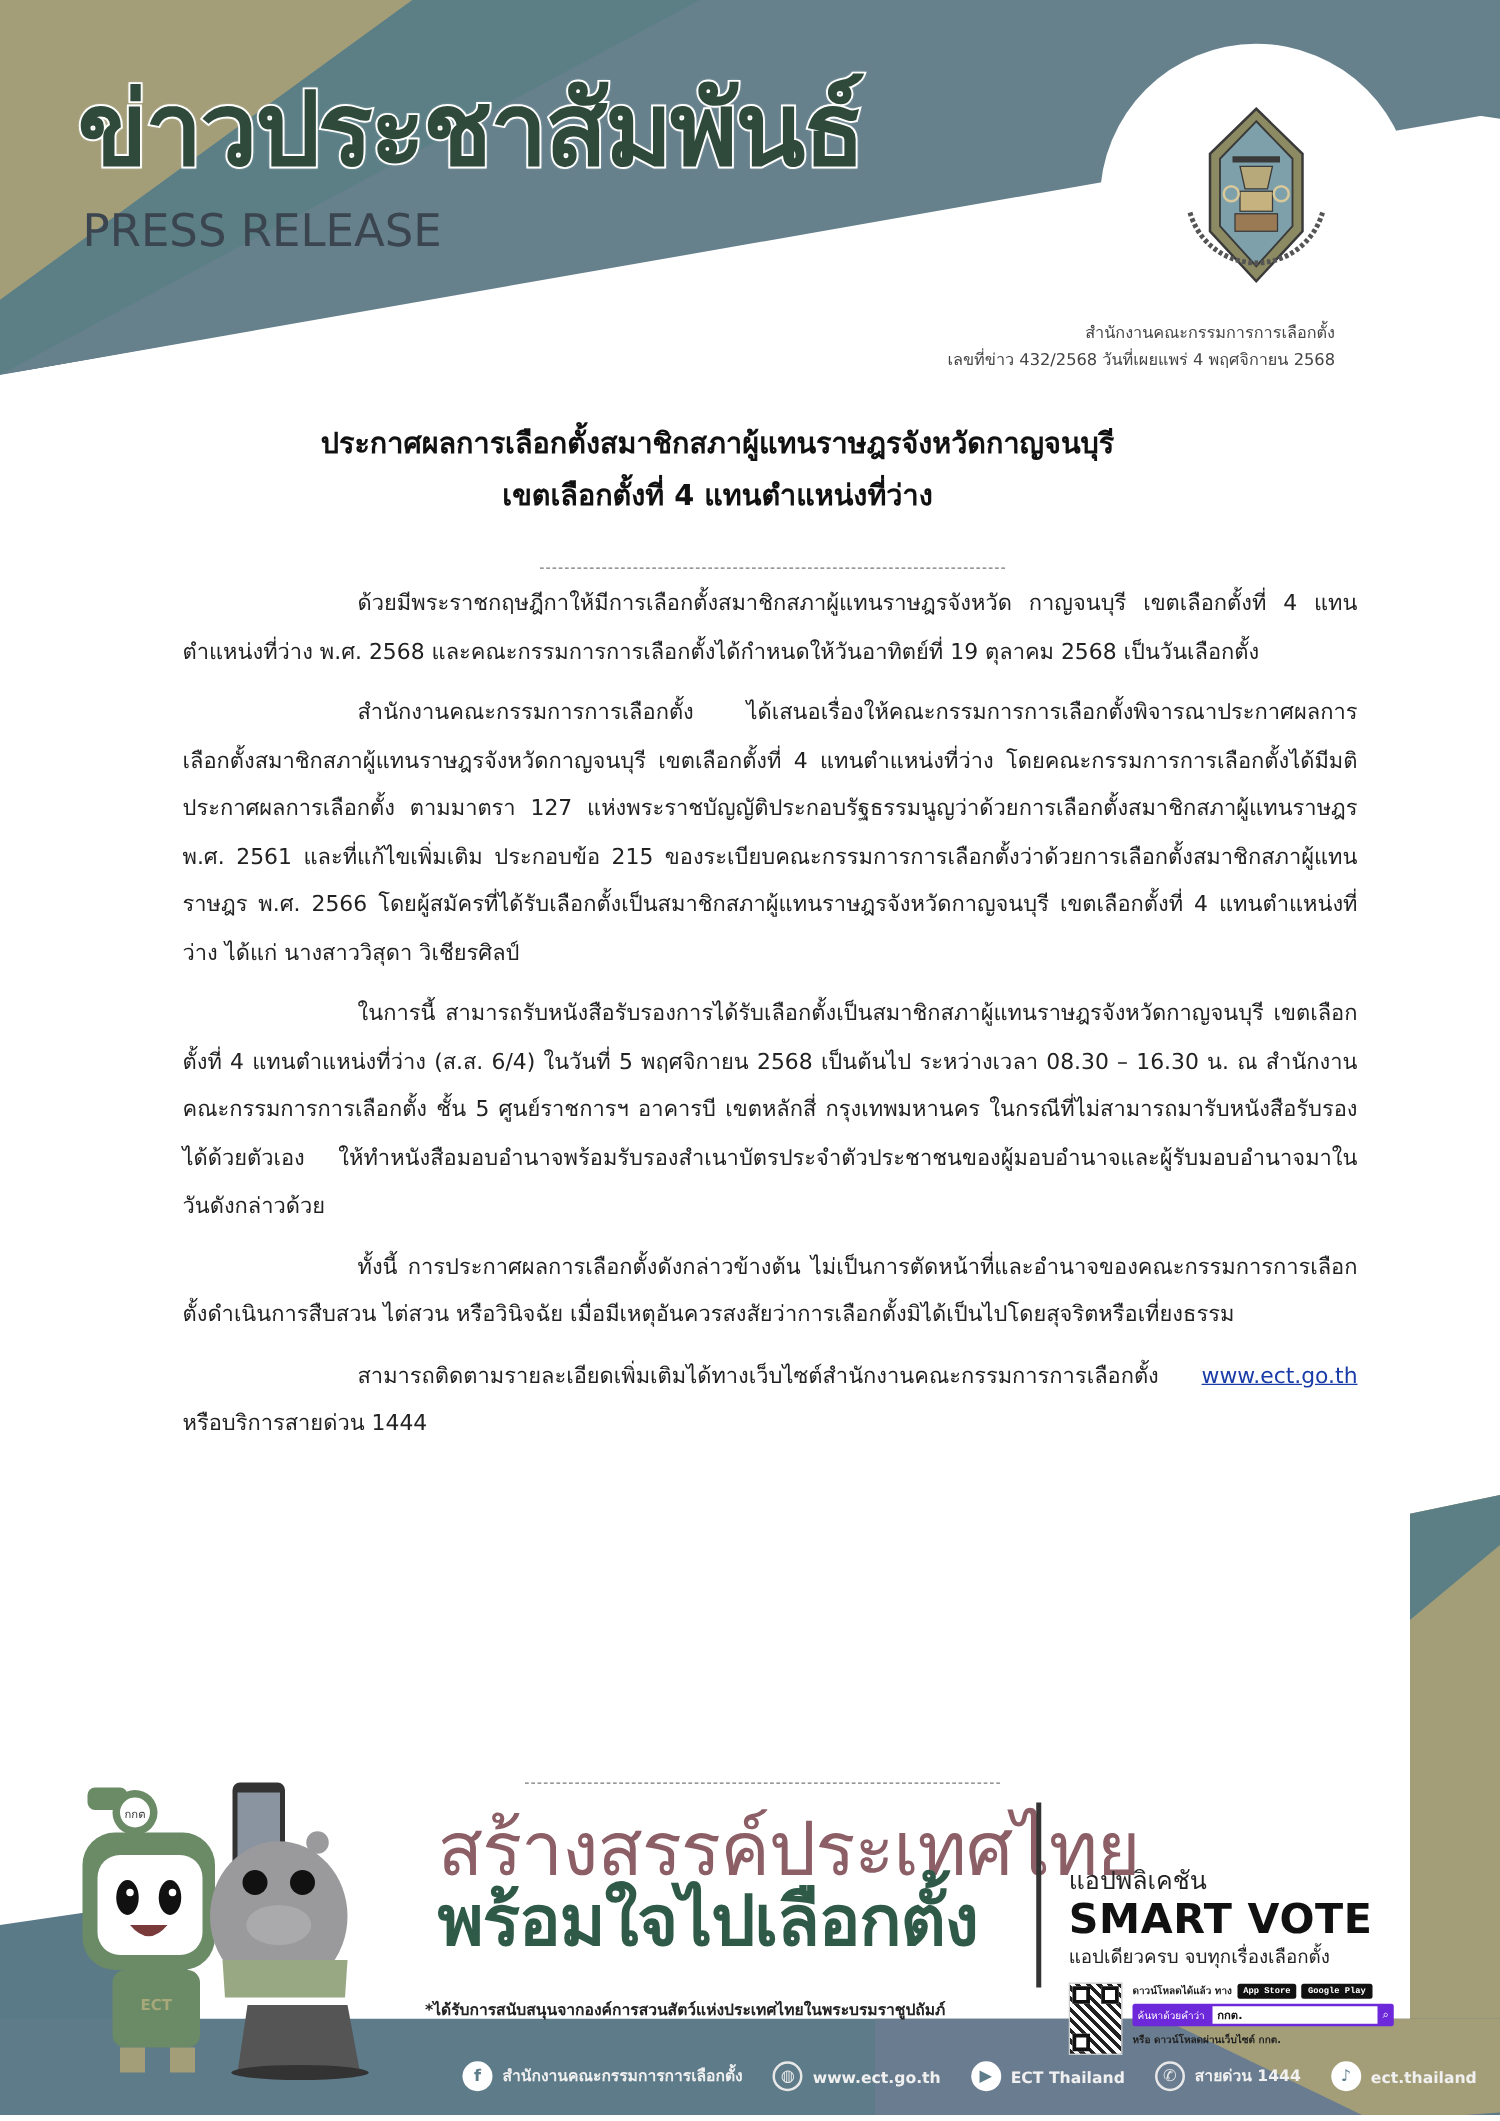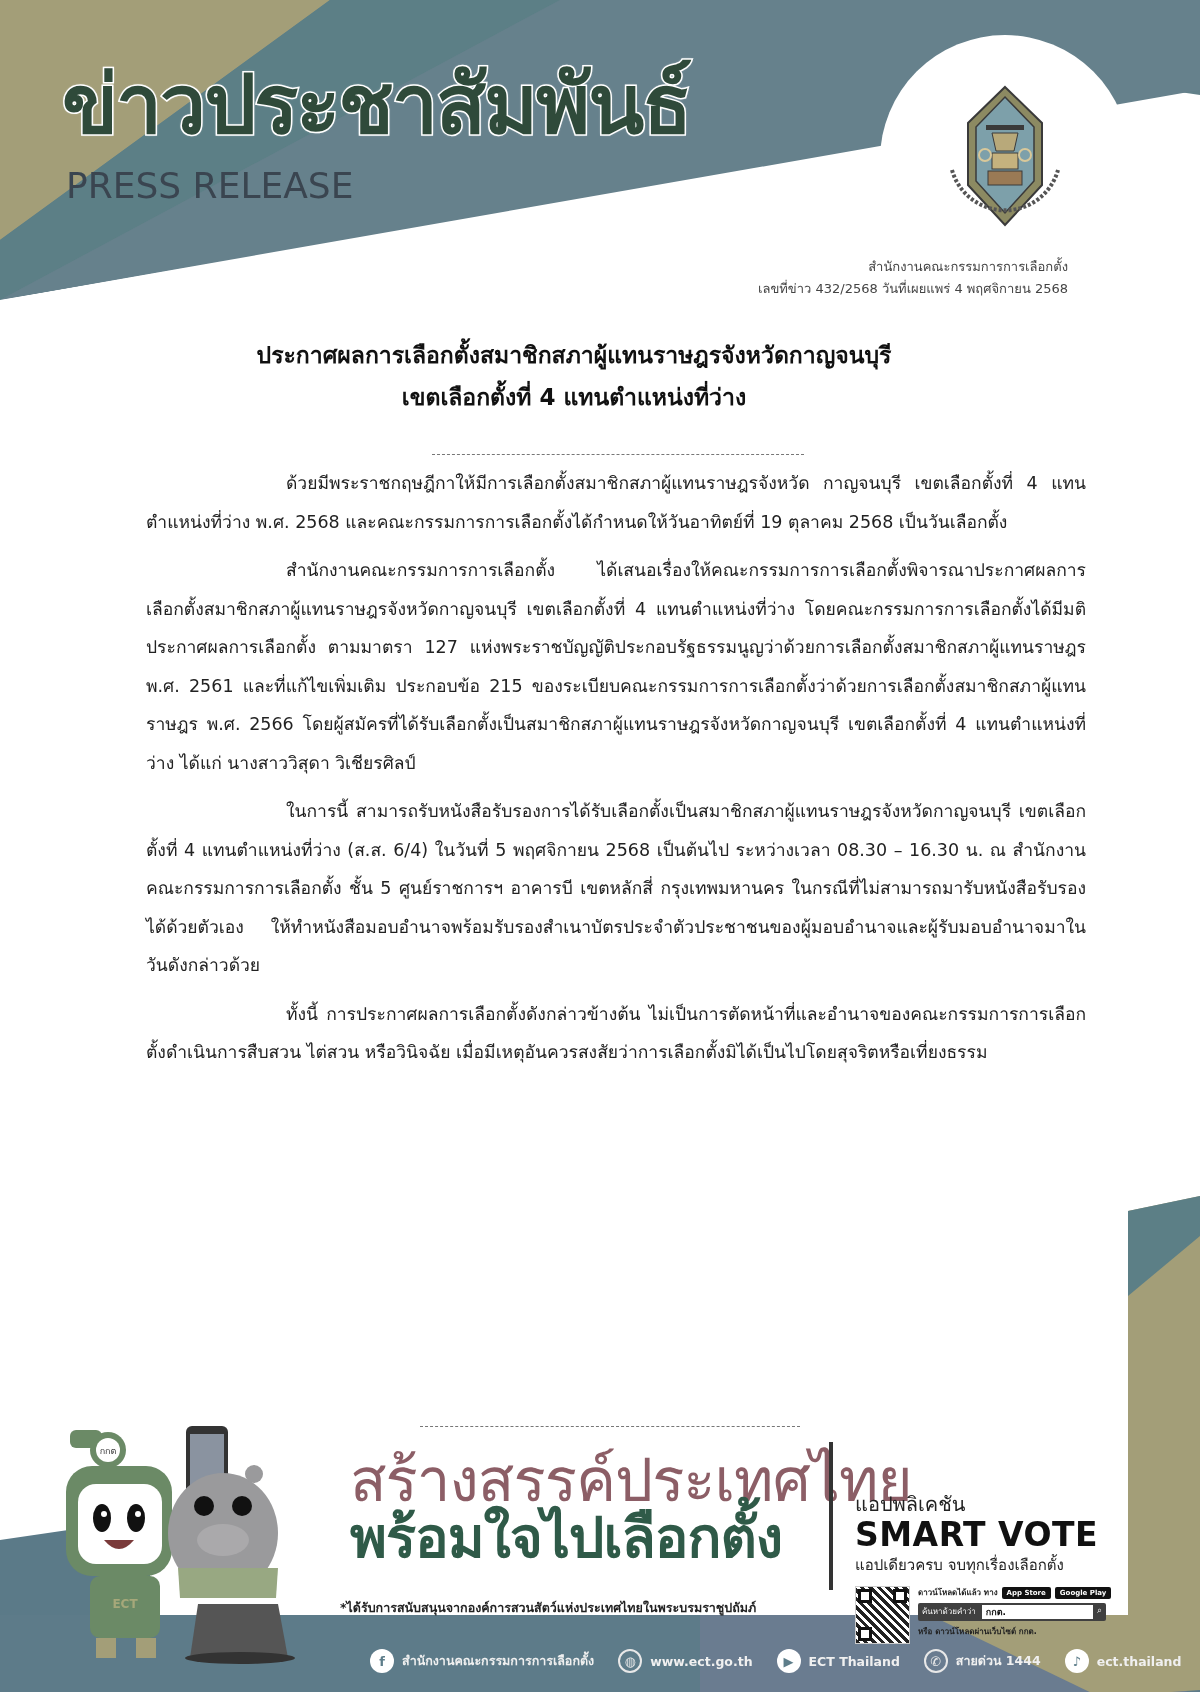--- a/index.html
+++ b/index.html
@@ -66,22 +66,22 @@
   .app-block { position: absolute; left: 855px; top: 1448px; width: 260px; }
   .app-line1 { font-family: "DejaVu Sans", sans-serif; font-size: 20px; color: #222; line-height: 24px; margin-top: 44px; }
   .app-line2 { font-family: "DejaVu Sans", sans-serif; font-weight: bold; font-size: 33px; color: #111; line-height: 38px; letter-spacing: 0.5px; }
   .app-line3 { font-family: "DejaVu Sans", sans-serif; font-size: 15px; color: #222; line-height: 22px; }
   .app-row { display: flex; margin-top: 10px; gap: 8px; }
   .qr { width: 55px; height: 58px; border: 1px solid #ccc; background:
       repeating-linear-gradient(45deg,#222 0 3px,#fff 3px 6px); position: relative; }
   .qr .c { position: absolute; width: 14px; height: 14px; border: 3px solid #111; background: #fff; }
   .dl { display: flex; flex-direction: column; gap: 4px; font-size: 8px; }
   .dl-row { display: flex; gap: 4px; align-items: center; font-family: "DejaVu Sans", sans-serif; font-size: 8px; color: #222; font-weight: bold; }
-  .store { background: #111; color: #fff; font-size: 7px; padding: 2px 5px; border-radius: 2px; }
-  .search-bar { display: flex; align-items: flex-start; background: #404040; color: #fff; font-size: 8px; padding: 2px 4px; border-radius: 2px; width: 188px; }
+  .store { background: #111; color: #fff; font-size: 7px; padding: 2px 5px; border-radius: 2px; font-family: Liberation Mono, monospace; }
+  .search-bar { display: flex; align-items: center; background: #6d28d9; color: #fff; font-size: 8px; padding: 2px 4px; border-radius: 2px; width: 209px; }
   .search-bar .box { background: #fff; color: #111; padding: 0 4px; margin-left: 6px; flex: 1; font-size: 9px; font-weight: bold; }
   .search-bar .mag { margin-left: 4px; font-size: 9px; }
 
   .social {
     position: absolute; left: 370px; top: 1647px; height: 28px;
     display: flex; align-items: center; gap: 8px;
     font-family: "DejaVu Sans", sans-serif; font-weight: bold; font-size: 12.5px; color: #f0f0f0;
   }
   .sicon { width: 24px; height: 24px; border-radius: 50%; background: #fff; color: #5d7d8a; display: inline-flex; align-items: center; justify-content: center; font-size: 13px; font-weight: bold; }
   .sicon.outline { background: transparent; border: 2px solid #e8e8e8; color: #e8e8e8; }
@@ -126,20 +126,21 @@
   <div>ประกาศผลการเลือกตั้งสมาชิกสภาผู้แทนราษฎรจังหวัดกาญจนบุรี</div>
   <div>เขตเลือกตั้งที่ 4 แทนตำแหน่งที่ว่าง</div>
 </div>
 <div class="dash-rule"></div>
 
 <div class="body">
   <p>ด้วยมีพระราชกฤษฎีกาให้มีการเลือกตั้งสมาชิกสภาผู้แทนราษฎรจังหวัด กาญจนบุรี เขตเลือกตั้งที่ 4 แทนตำแหน่งที่ว่าง พ.ศ. 2568 และคณะกรรมการการเลือกตั้งได้กำหนดให้วันอาทิตย์ที่ 19 ตุลาคม 2568 เป็นวันเลือกตั้ง</p>
   <p>สำนักงานคณะกรรมการการเลือกตั้ง ได้เสนอเรื่องให้คณะกรรมการการเลือกตั้งพิจารณาประกาศผลการเลือกตั้งสมาชิกสภาผู้แทนราษฎรจังหวัดกาญจนบุรี เขตเลือกตั้งที่ 4 แทนตำแหน่งที่ว่าง โดยคณะกรรมการการเลือกตั้งได้มีมติประกาศผลการเลือกตั้ง ตามมาตรา 127 แห่งพระราชบัญญัติประกอบรัฐธรรมนูญว่าด้วยการเลือกตั้งสมาชิกสภาผู้แทนราษฎร พ.ศ. 2561 และที่แก้ไขเพิ่มเติม ประกอบข้อ 215 ของระเบียบคณะกรรมการการเลือกตั้งว่าด้วยการเลือกตั้งสมาชิกสภาผู้แทนราษฎร พ.ศ. 2566 โดยผู้สมัครที่ได้รับเลือกตั้งเป็นสมาชิกสภาผู้แทนราษฎรจังหวัดกาญจนบุรี เขตเลือกตั้งที่ 4 แทนตำแหน่งที่ว่าง ได้แก่ นางสาววิสุดา วิเชียรศิลป์</p>
   <p>ในการนี้ สามารถรับหนังสือรับรองการได้รับเลือกตั้งเป็นสมาชิกสภาผู้แทนราษฎรจังหวัดกาญจนบุรี เขตเลือกตั้งที่ 4 แทนตำแหน่งที่ว่าง (ส.ส. 6/4) ในวันที่ 5 พฤศจิกายน 2568 เป็นต้นไป ระหว่างเวลา 08.30 – 16.30 น. ณ สำนักงานคณะกรรมการการเลือกตั้ง ชั้น 5 ศูนย์ราชการฯ อาคารบี เขตหลักสี่ กรุงเทพมหานคร ในกรณีที่ไม่สามารถมารับหนังสือรับรองได้ด้วยตัวเอง ให้ทำหนังสือมอบอำนาจพร้อมรับรองสำเนาบัตรประจำตัวประชาชนของผู้มอบอำนาจและผู้รับมอบอำนาจมาในวันดังกล่าวด้วย</p>
   <p>ทั้งนี้ การประกาศผลการเลือกตั้งดังกล่าวข้างต้น ไม่เป็นการตัดหน้าที่และอำนาจของคณะกรรมการการเลือกตั้งดำเนินการสืบสวน ไต่สวน หรือวินิจฉัย เมื่อมีเหตุอันควรสงสัยว่าการเลือกตั้งมิได้เป็นไปโดยสุจริตหรือเที่ยงธรรม</p>
+  <p><span>สามารถติดตามรายละเอียดเพิ่มเติมได้ทางเว็บไซต์สำนักงานคณะกรรมการการเลือกตั้ง</span> <a>www.ect.go.th</a><span> หรือบริการสายด่วน 1444</span></p>
 </div>
 
 <svg class="side-deco" viewBox="0 0 72 501" preserveAspectRatio="none">
   <polygon points="0,15 72,0 72,501 0,501" fill="#a39e78"></polygon>
   <polygon points="0,15 72,0 72,40 0,100" fill="#5c7f86"></polygon>
 </svg>
 
 <svg class="ftr-bg" viewBox="0 0 1200 297" preserveAspectRatio="none">
   <rect x="1128" y="0" width="72" height="297" fill="#a39e78"></rect>
   <polygon points="0,140 150,118 150,297 0,297" fill="#5b7a88"></polygon>

